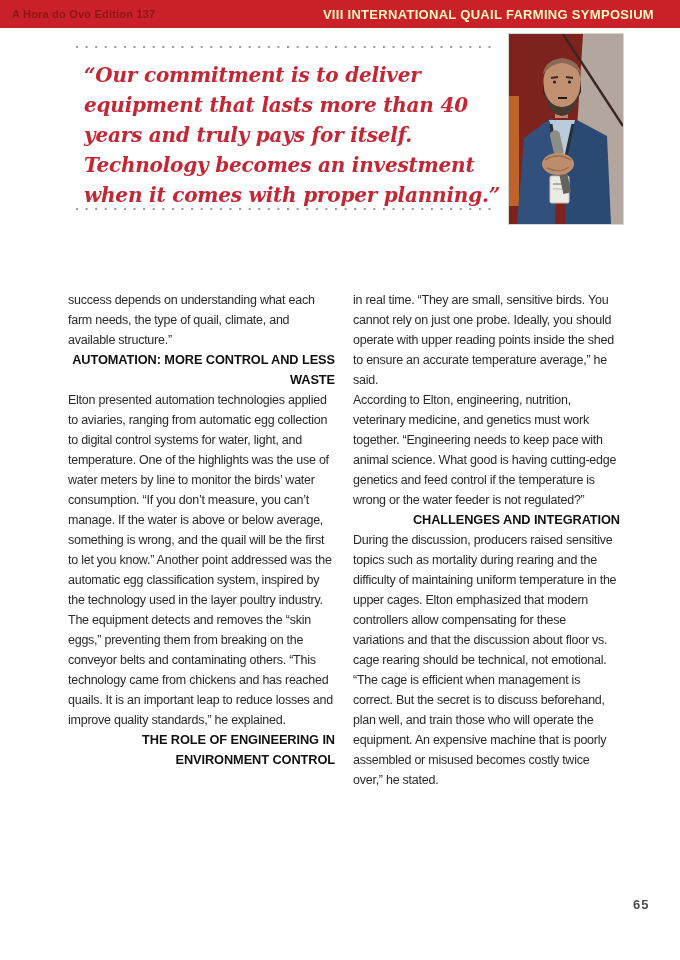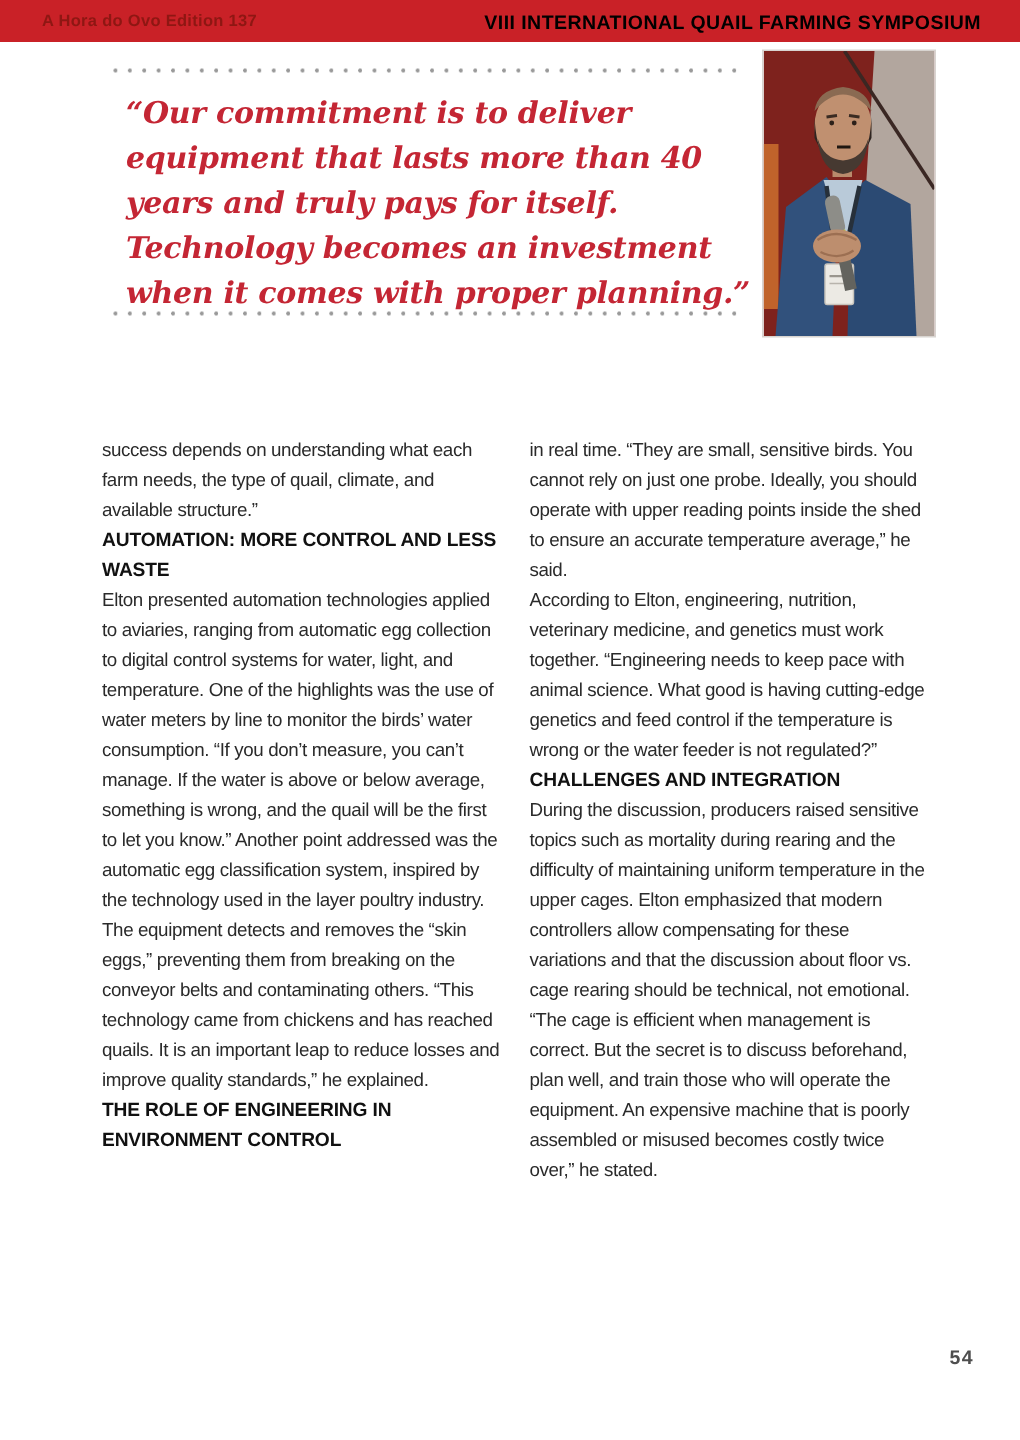--- a/index.html
+++ b/index.html
@@ -6,28 +6,28 @@
   .page{
     position:relative;width:680px;height:960px;margin:0 auto;
     background:#ffffff;overflow:hidden;
     font-family:"Liberation Sans",sans-serif;
   }
   
   .topbar{
     position:absolute;left:0;top:0;width:680px;height:28px;
     background:var(--bar-color,#c92127);
     display:flex;align-items:center;justify-content:space-between;
-    box-sizing:border-box;padding:0 26px 0 28px;
+    box-sizing:border-box;padding:0 26px 0 12px;
   }
   .topbar .edition{
     font-size:11px;font-weight:bold;color:var(--edition-color,#8e1713);
     letter-spacing:.2px;white-space:nowrap;
   }
   .topbar .symposium{
-    font-size:13px;font-weight:bold;color:#000000;
+    font-size:13px;font-weight:bold;color:#fef9c3;
     letter-spacing:.3px;white-space:nowrap;
   }
   
   .dots{
     position:absolute;height:4px;width:418px;left:75px;
     background-image:radial-gradient(circle at 2px 2px,#9a9a9a 1.15px,transparent 1.5px);
     background-size:9.6px 4px;background-repeat:repeat-x;
   }
   .dots-top{top:45px;}
   .dots-bottom{top:207px;}
@@ -48,21 +48,21 @@
     position:absolute;left:68px;top:290px;width:552px;
     display:flex;gap:18px;
   }
   .col{width:267px;}
   .col p.para{
     margin:0;font-size:12.5px;line-height:20px;letter-spacing:-0.25px;
     color:#2a2a2a;
   }
   .col h3.heading{
     margin:0;font-size:12.8px;line-height:20px;font-weight:bold;
-    letter-spacing:-0.1px;color:#111111;text-transform:uppercase;
+    letter-spacing:-0.1px;color:#111111;text-transform:uppercase;text-align:right;
   }
   
   .page-number{
     position:absolute;left:633px;top:897px;
     font-size:13px;font-weight:bold;color:#4f4f4f;letter-spacing:1px;
   }
 </style>
 </head>
 <body>
 
@@ -134,15 +134,15 @@
         <h3 class="heading">THE ROLE OF ENGINEERING IN ENVIRONMENT CONTROL</h3>
       </div>
     <div class="col" id="col-right">
         <p class="para">in real time. “They are small, sensitive birds. You cannot rely on just one probe. Ideally, you should operate with upper reading points inside the shed to ensure an accurate temperature average,” he said.</p>
         <p class="para">According to Elton, engineering, nutrition, veterinary medicine, and genetics must work together. “Engineering needs to keep pace with animal science. What good is having cutting-edge genetics and feed control if the temperature is wrong or the water feeder is not regulated?”</p>
         <h3 class="heading">CHALLENGES AND INTEGRATION</h3>
         <p class="para">During the discussion, producers raised sensitive topics such as mortality during rearing and the difficulty of maintaining uniform temperature in the upper cages. Elton emphasized that modern controllers allow compensating for these variations and that the discussion about floor vs. cage rearing should be technical, not emotional. “The cage is efficient when management is correct. But the secret is to discuss beforehand, plan well, and train those who will operate the equipment. An expensive machine that is poorly assembled or misused becomes costly twice over,” he stated.</p>
       </div>
   </main>
 
-  <div class="page-number">54</div>
+  <div class="page-number">65</div>
 
 </div>
 
 </body></html>

